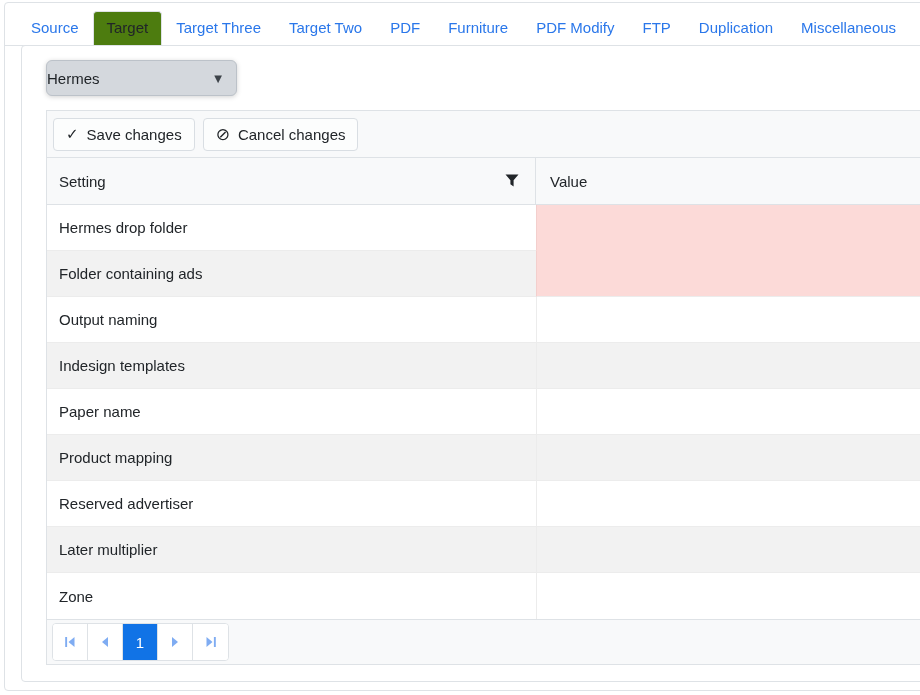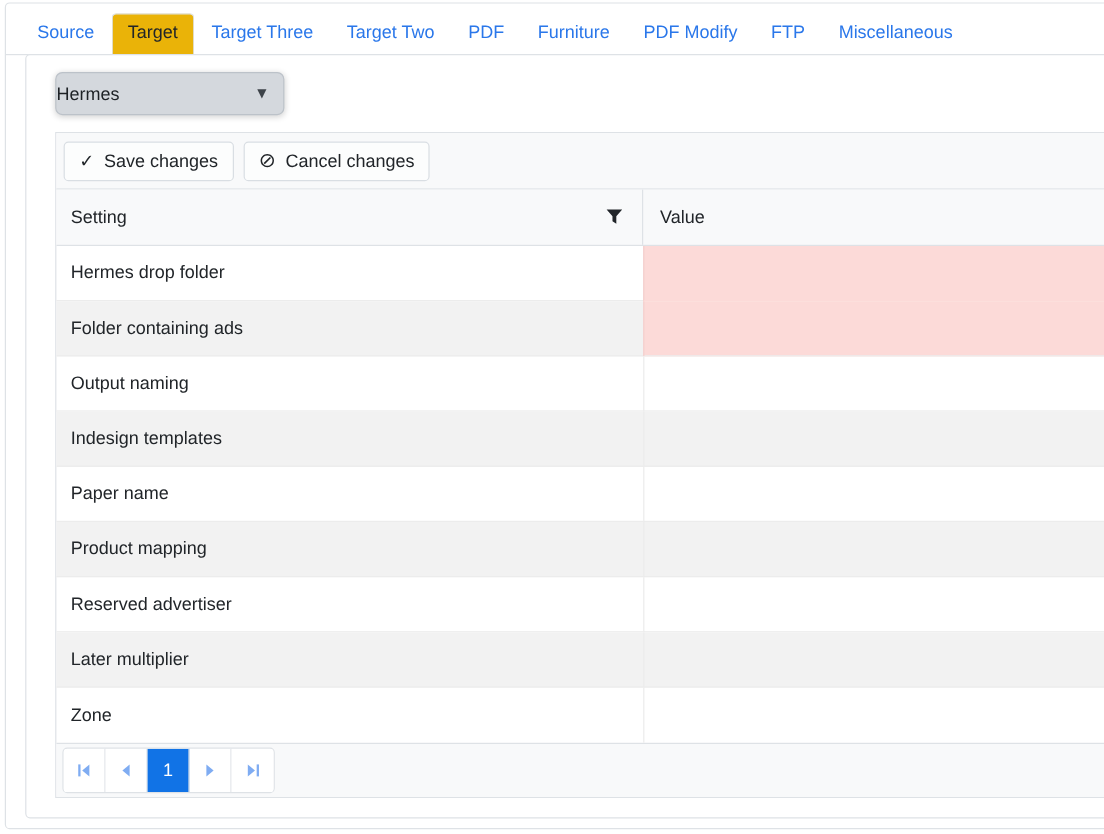--- a/index.html
+++ b/index.html
@@ -7,21 +7,21 @@
     font-family:"Liberation Sans","DejaVu Sans",sans-serif; color:var(--text_dark,#212529); }
 
   .outer { position:absolute; left:4px; top:2px; width:1396px; height:689px;
     border:1px solid var(--border_gray,#dee2e6); border-radius:4px; background:#fff; }
 
   
   .tabrow { list-style:none; display:flex; align-items:flex-end; height:43px;
     border-bottom:1px solid var(--border_gray,#dee2e6); padding-left:12px; }
   .tab { padding:7px 13px 8px 13px; font-size:15px; color:var(--tab_link_blue,#2a77ea);
     cursor:pointer; white-space:nowrap; border:1px solid transparent; margin-bottom:0; }
-  .tab.active { color:var(--text_dark,#212529); background:#eab308;
+  .tab.active { color:var(--text_dark,#212529); background:#4d7c0f;
     border:1px solid var(--border_gray,#dee2e6); border-bottom:1px solid #fff;
     border-radius:4px 4px 0 0; margin-bottom:-1px; padding-bottom:9px; }
 
   
   .panel { position:relative; margin:-1px 0 0 16px; width:1340px; height:637px;
     background:#fff; border:1px solid var(--border_gray,#dee2e6); border-radius:4px;
     padding:14px 0 18px 24px; }
 
   
   .dropdown { width:191px; height:36px; display:flex; align-items:center;
@@ -100,20 +100,23 @@
       <li class="tab">
         <span class="tab-label">Furniture</span>
       </li>
       <li class="tab">
         <span class="tab-label">PDF Modify</span>
       </li>
       <li class="tab">
         <span class="tab-label">FTP</span>
       </li>
       <li class="tab">
+        <span class="tab-label">Duplication</span>
+      </li>
+      <li class="tab">
         <span class="tab-label">Miscellaneous</span>
       </li>
   </ul>
 
   <div class="panel">
 
     <div class="dropdown">
       <span class="dropdown-label">Hermes</span>
       <span class="dropdown-caret">▼</span>
     </div>

